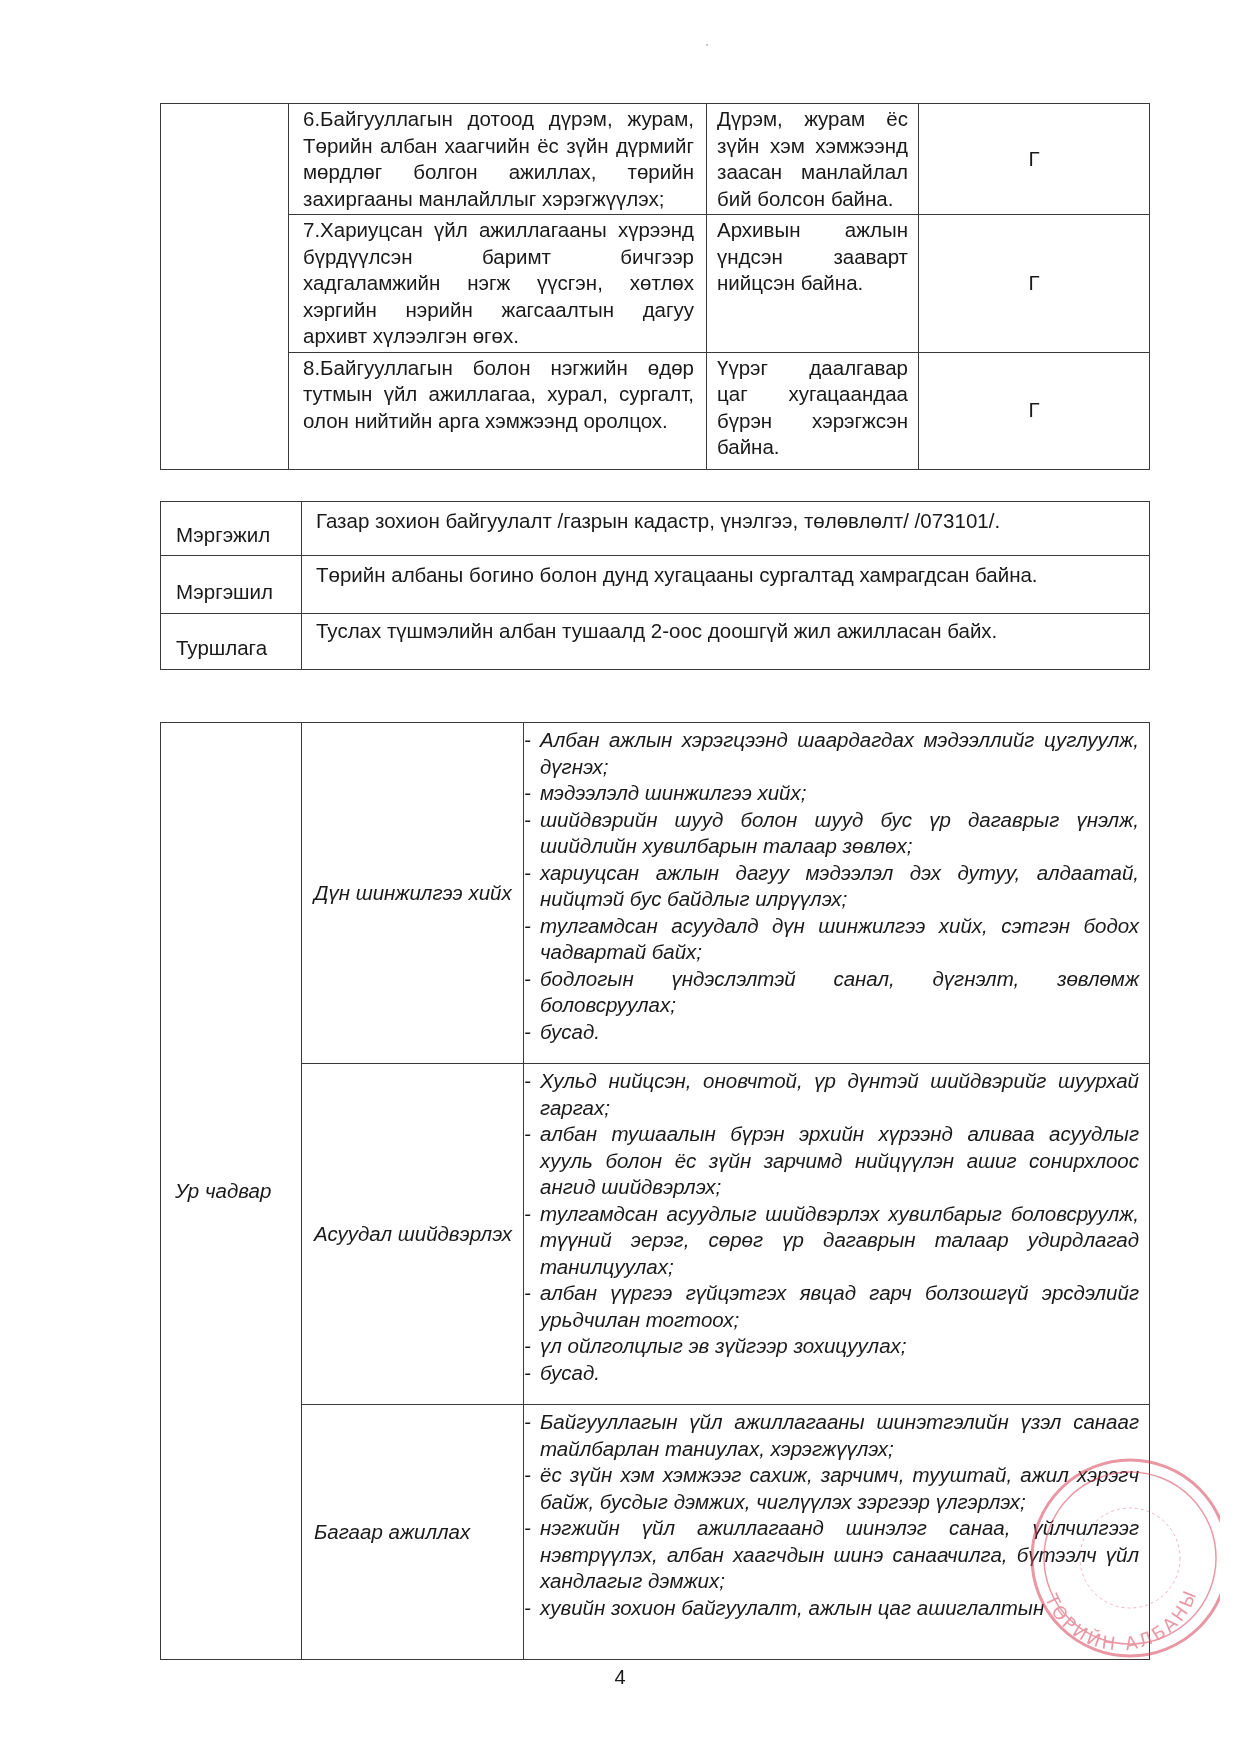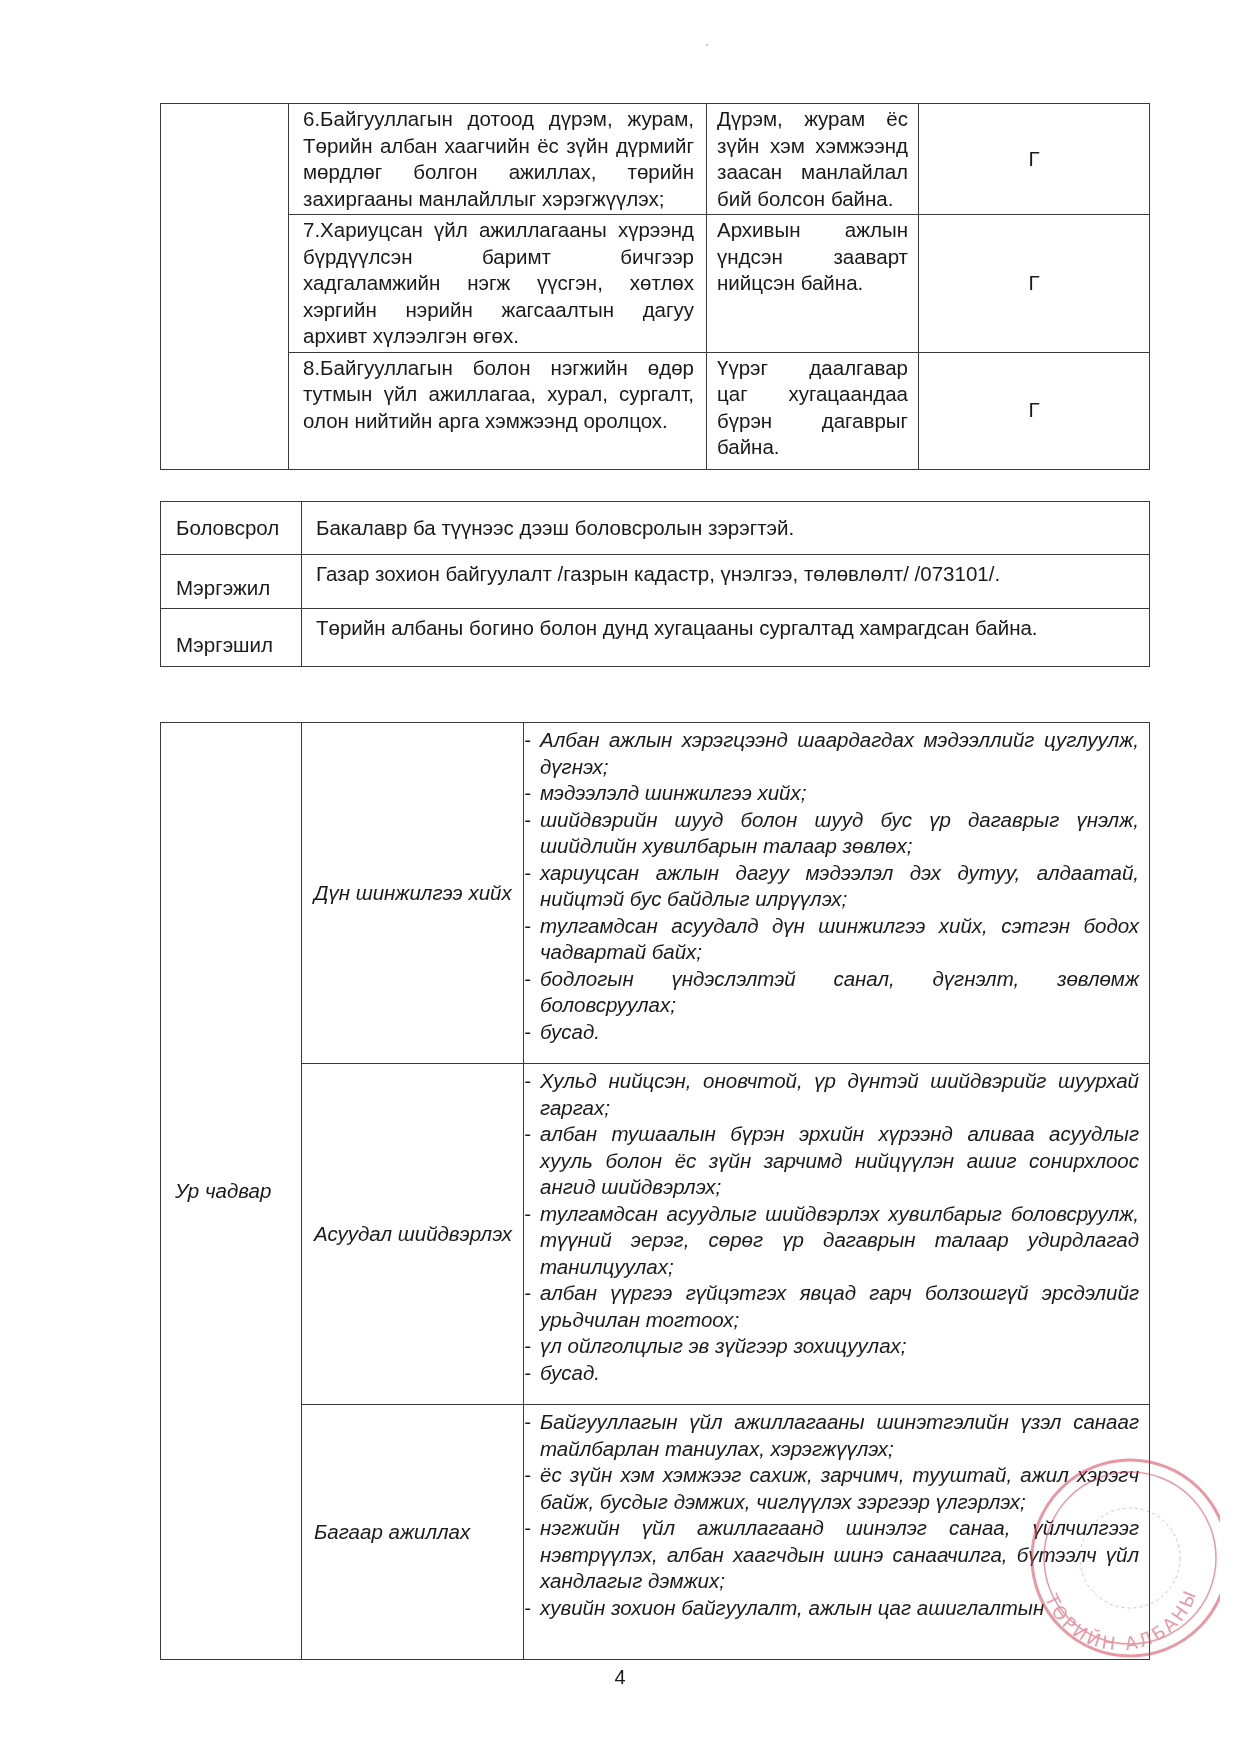--- a/index.html
+++ b/index.html
@@ -55,44 +55,44 @@
       <td class="cell-pad-r just">Дүрэм, журам ёс зүйн хэм хэмжээнд заасан манлайлал бий болсон байна.</td>
       <td class="grade">Г</td>
     </tr>
     <tr style="height:132px">
       <td class="cell-pad just">7.Хариуцсан үйл ажиллагааны хүрээнд бүрдүүлсэн баримт бичгээр хадгаламжийн нэгж үүсгэн, хөтлөх хэргийн нэрийн жагсаалтын дагуу архивт хүлээлгэн өгөх.</td>
       <td class="cell-pad-r just">Архивын ажлын үндсэн зааварт нийцсэн байна.</td>
       <td class="grade">Г</td>
     </tr>
     <tr style="height:117px">
       <td class="cell-pad just">8.Байгууллагын болон нэгжийн өдөр тутмын үйл ажиллагаа, хурал, сургалт, олон нийтийн арга хэмжээнд оролцох.</td>
-      <td class="cell-pad-r just">Үүрэг даалгавар цаг хугацаандаа бүрэн дагаврыг байна.</td>
+      <td class="cell-pad-r just">Үүрэг даалгавар цаг хугацаандаа бүрэн хэрэгжсэн байна.</td>
       <td class="grade">Г</td>
     </tr>
   </tbody>
     </table>
 
 
   <table class="tbl req-tbl">
     <colgroup>
       <col style="width:141px">
       <col style="width:848px">
     </colgroup>
     <tbody>
-        <tr style="height:53px">
-      <td class="req-label">Боловсрол</td>
-      <td class="req-val">Бакалавр ба түүнээс дээш боловсролын зэрэгтэй.</td>
-    </tr>
     <tr style="height:54px">
       <td class="req-label" style="padding-top:14px !important">Мэргэжил</td>
       <td class="req-val top" style="padding-top:6px !important">Газар зохион байгуулалт /газрын кадастр, үнэлгээ, төлөвлөлт/ /073101/.</td>
     </tr>
     <tr style="height:58px">
       <td class="req-label" style="padding-top:16px !important">Мэргэшил</td>
       <td class="req-val top" style="padding-top:6px !important">Төрийн албаны богино болон дунд хугацааны сургалтад хамрагдсан байна.</td>
+    </tr>
+    <tr style="height:56px">
+      <td class="req-label" style="padding-top:14px !important">Туршлага</td>
+      <td class="req-val top" style="padding-top:4px !important">Туслах түшмэлийн албан тушаалд 2-оос доошгүй жил ажилласан байх.</td>
     </tr>
   </tbody>
     </table>
 
   <table class="tbl skills-tbl">
     <colgroup>
       <col style="width:141px">
       <col style="width:222px">
       <col style="width:626px">
     </colgroup>

